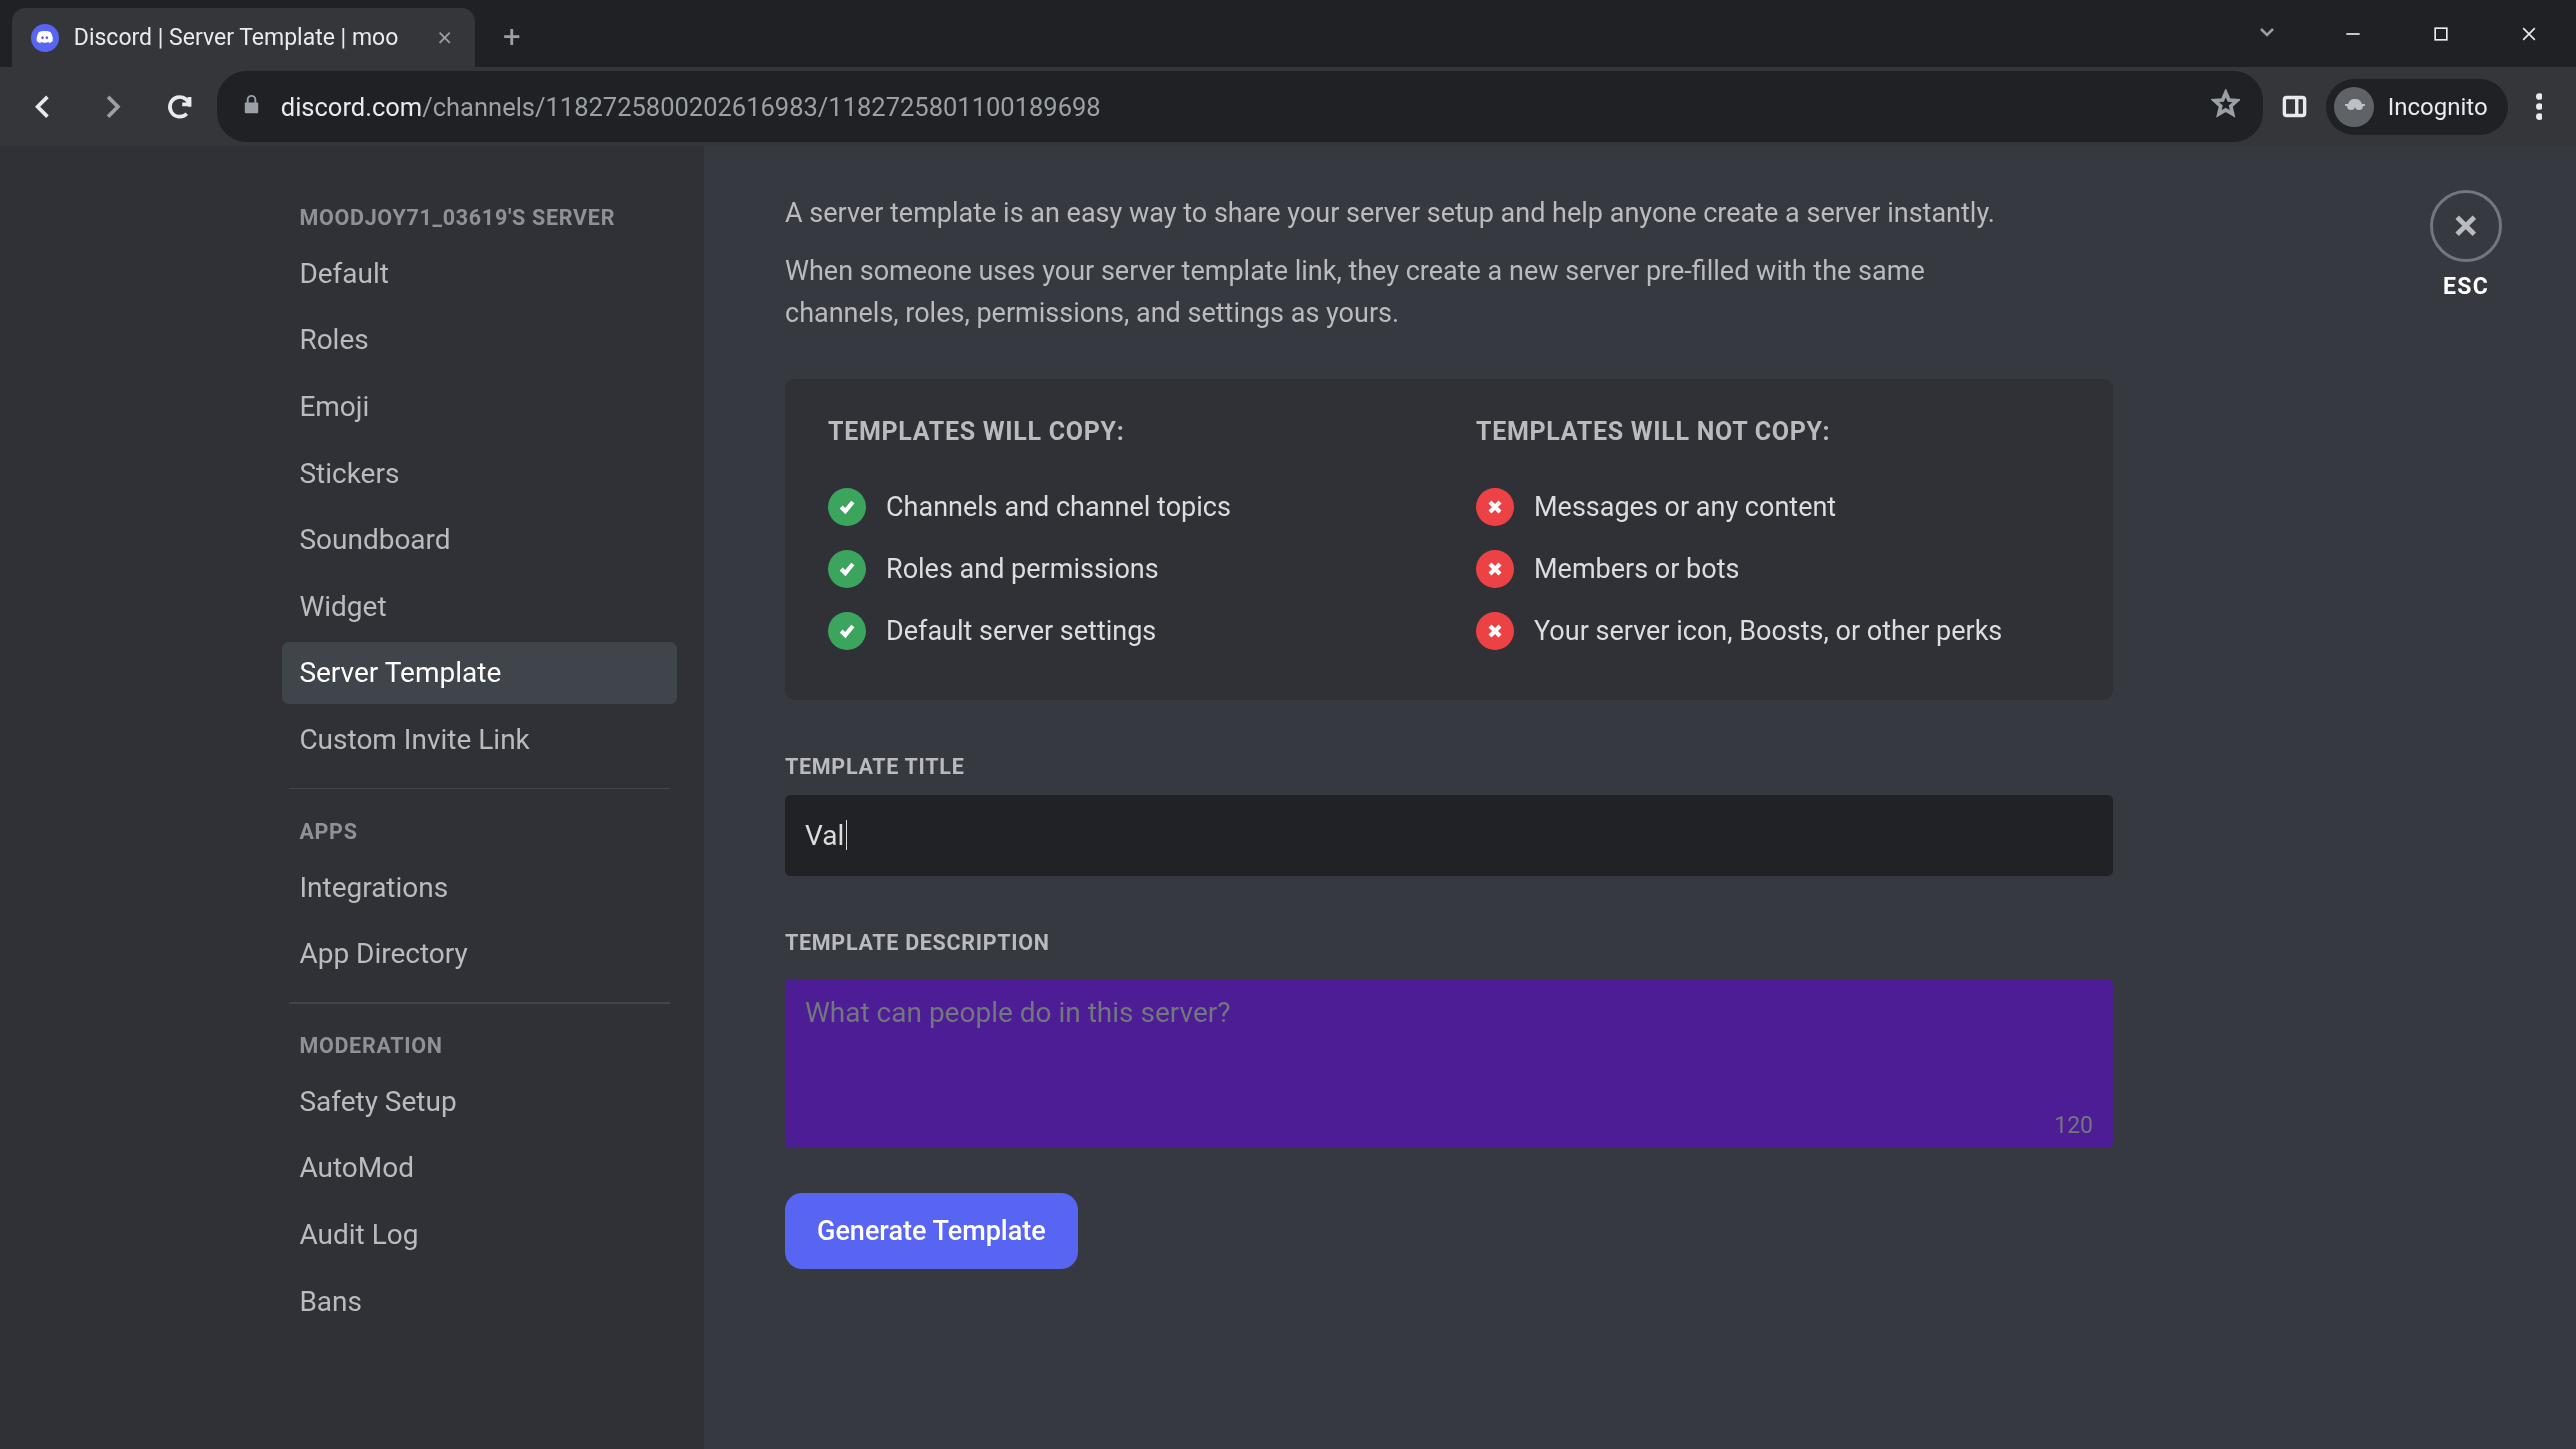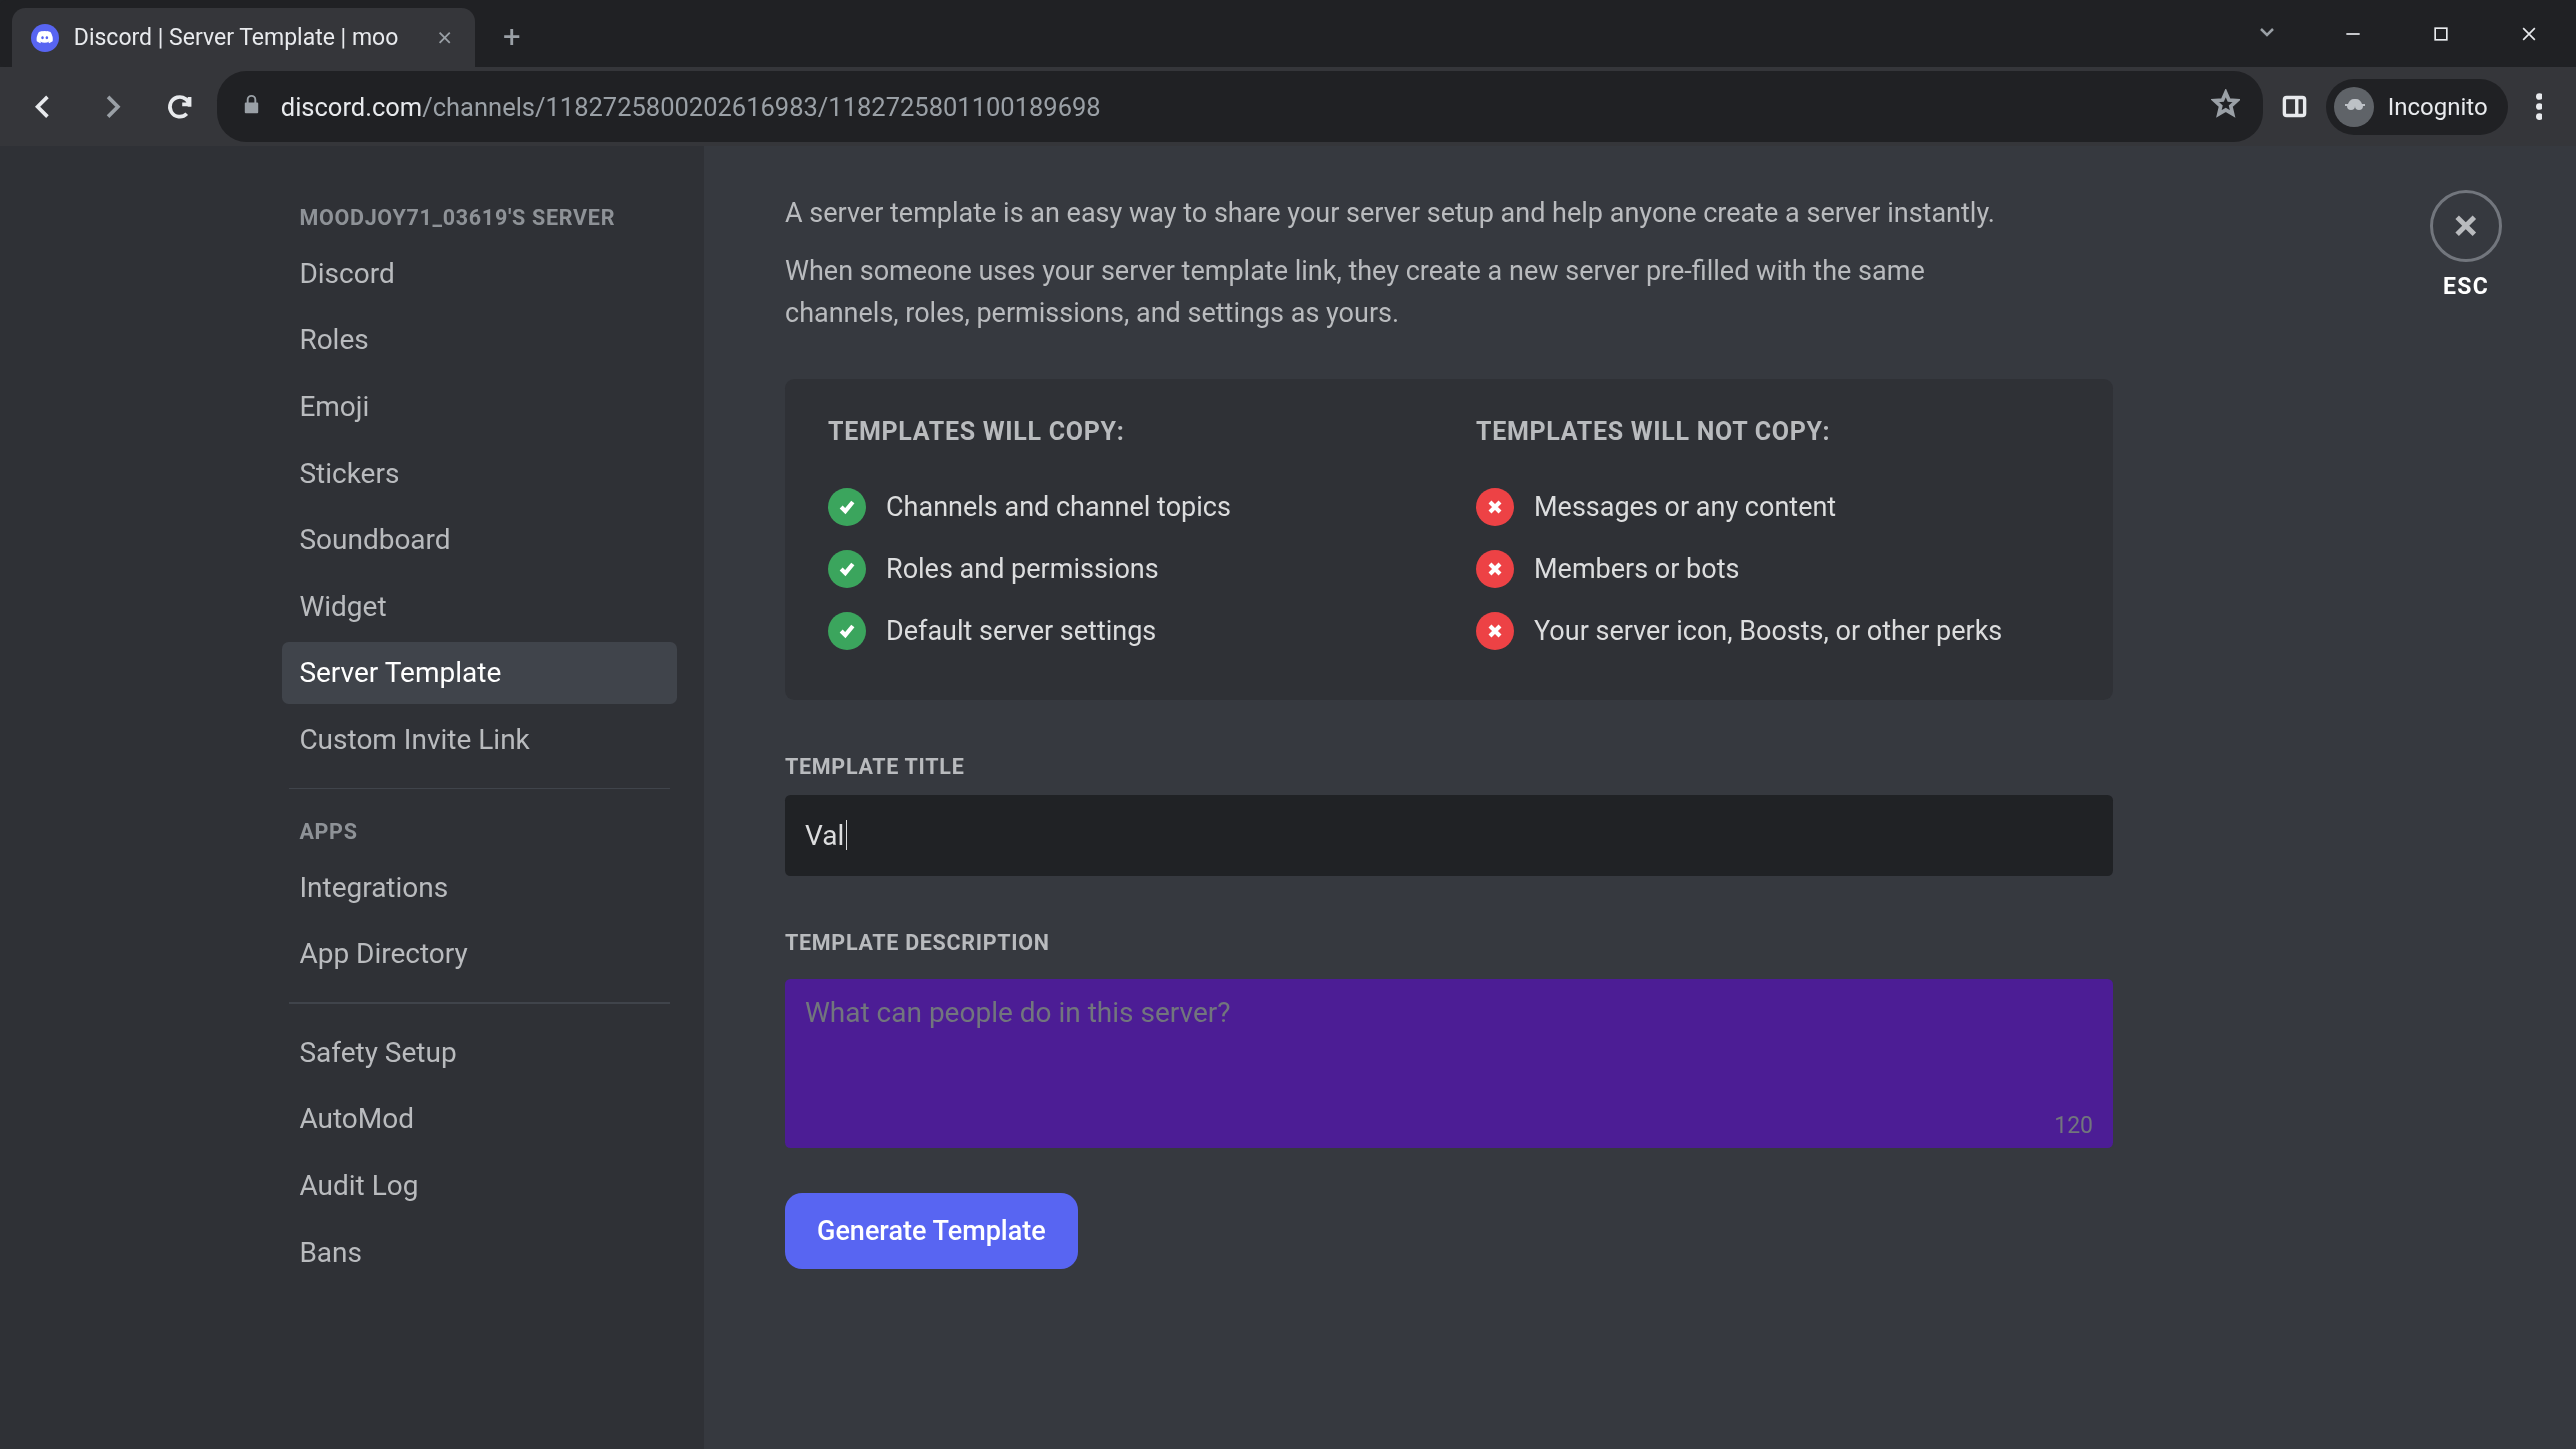--- a/index.html
+++ b/index.html
@@ -159,33 +159,34 @@
           <circle cx="2" cy="2" r="2"></circle>
           <circle cx="2" cy="8" r="2"></circle>
           <circle cx="2" cy="14" r="2"></circle>
         </svg>
       </div>
   </div>
 
   <div class="page">
     <div class="sidebar">
       <div class="section-title">MOODJOY71_03619'S SERVER</div>
-      <div class="nav-item">Discord</div>
+      <div class="nav-item">Default</div>
       <div class="nav-item">Roles</div>
       <div class="nav-item">Emoji</div>
       <div class="nav-item">Stickers</div>
       <div class="nav-item">Soundboard</div>
       <div class="nav-item">Widget</div>
       <div class="nav-item active">Server Template</div>
       <div class="nav-item">Custom Invite Link</div>
       <div class="divider"></div>
       <div class="section-title">APPS</div>
       <div class="nav-item">Integrations</div>
       <div class="nav-item">App Directory</div>
       <div class="divider"></div>
+      <div class="section-title">MODERATION</div>
       <div class="nav-item">Safety Setup</div>
       <div class="nav-item">AutoMod</div>
       <div class="nav-item">Audit Log</div>
       <div class="nav-item">Bans</div>
     </div>
 
     <div class="content">
       <p class="desc">A server template is an easy way to share your server setup and help anyone create a server instantly.</p>
       <p class="desc" style="margin-top:16px">When someone uses your server template link, they create a new server pre-filled with the same channels, roles, permissions, and settings as yours.</p>
 

